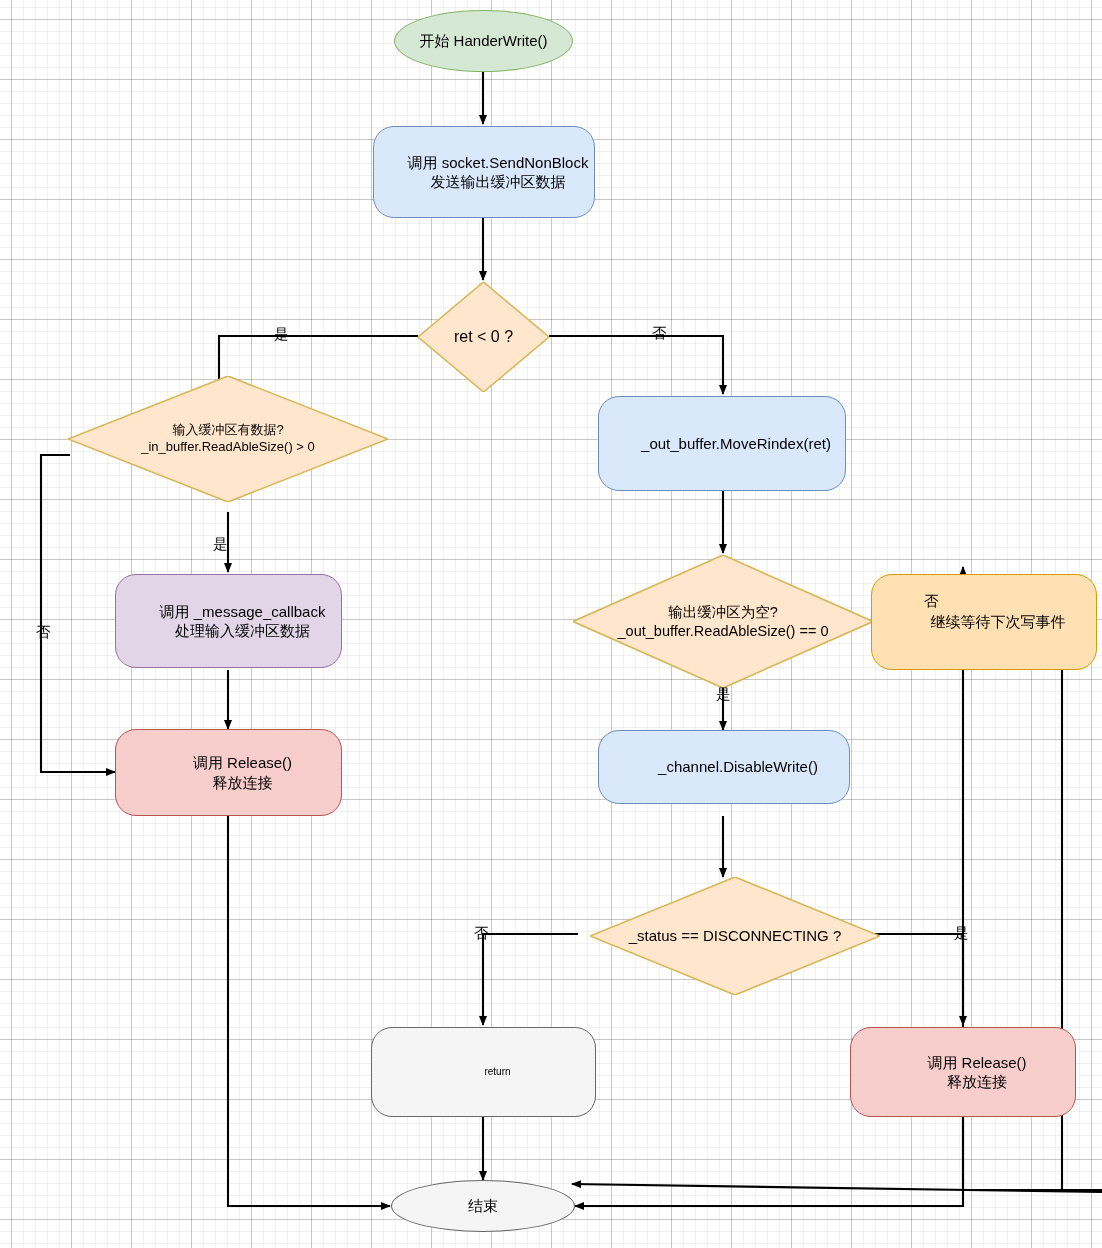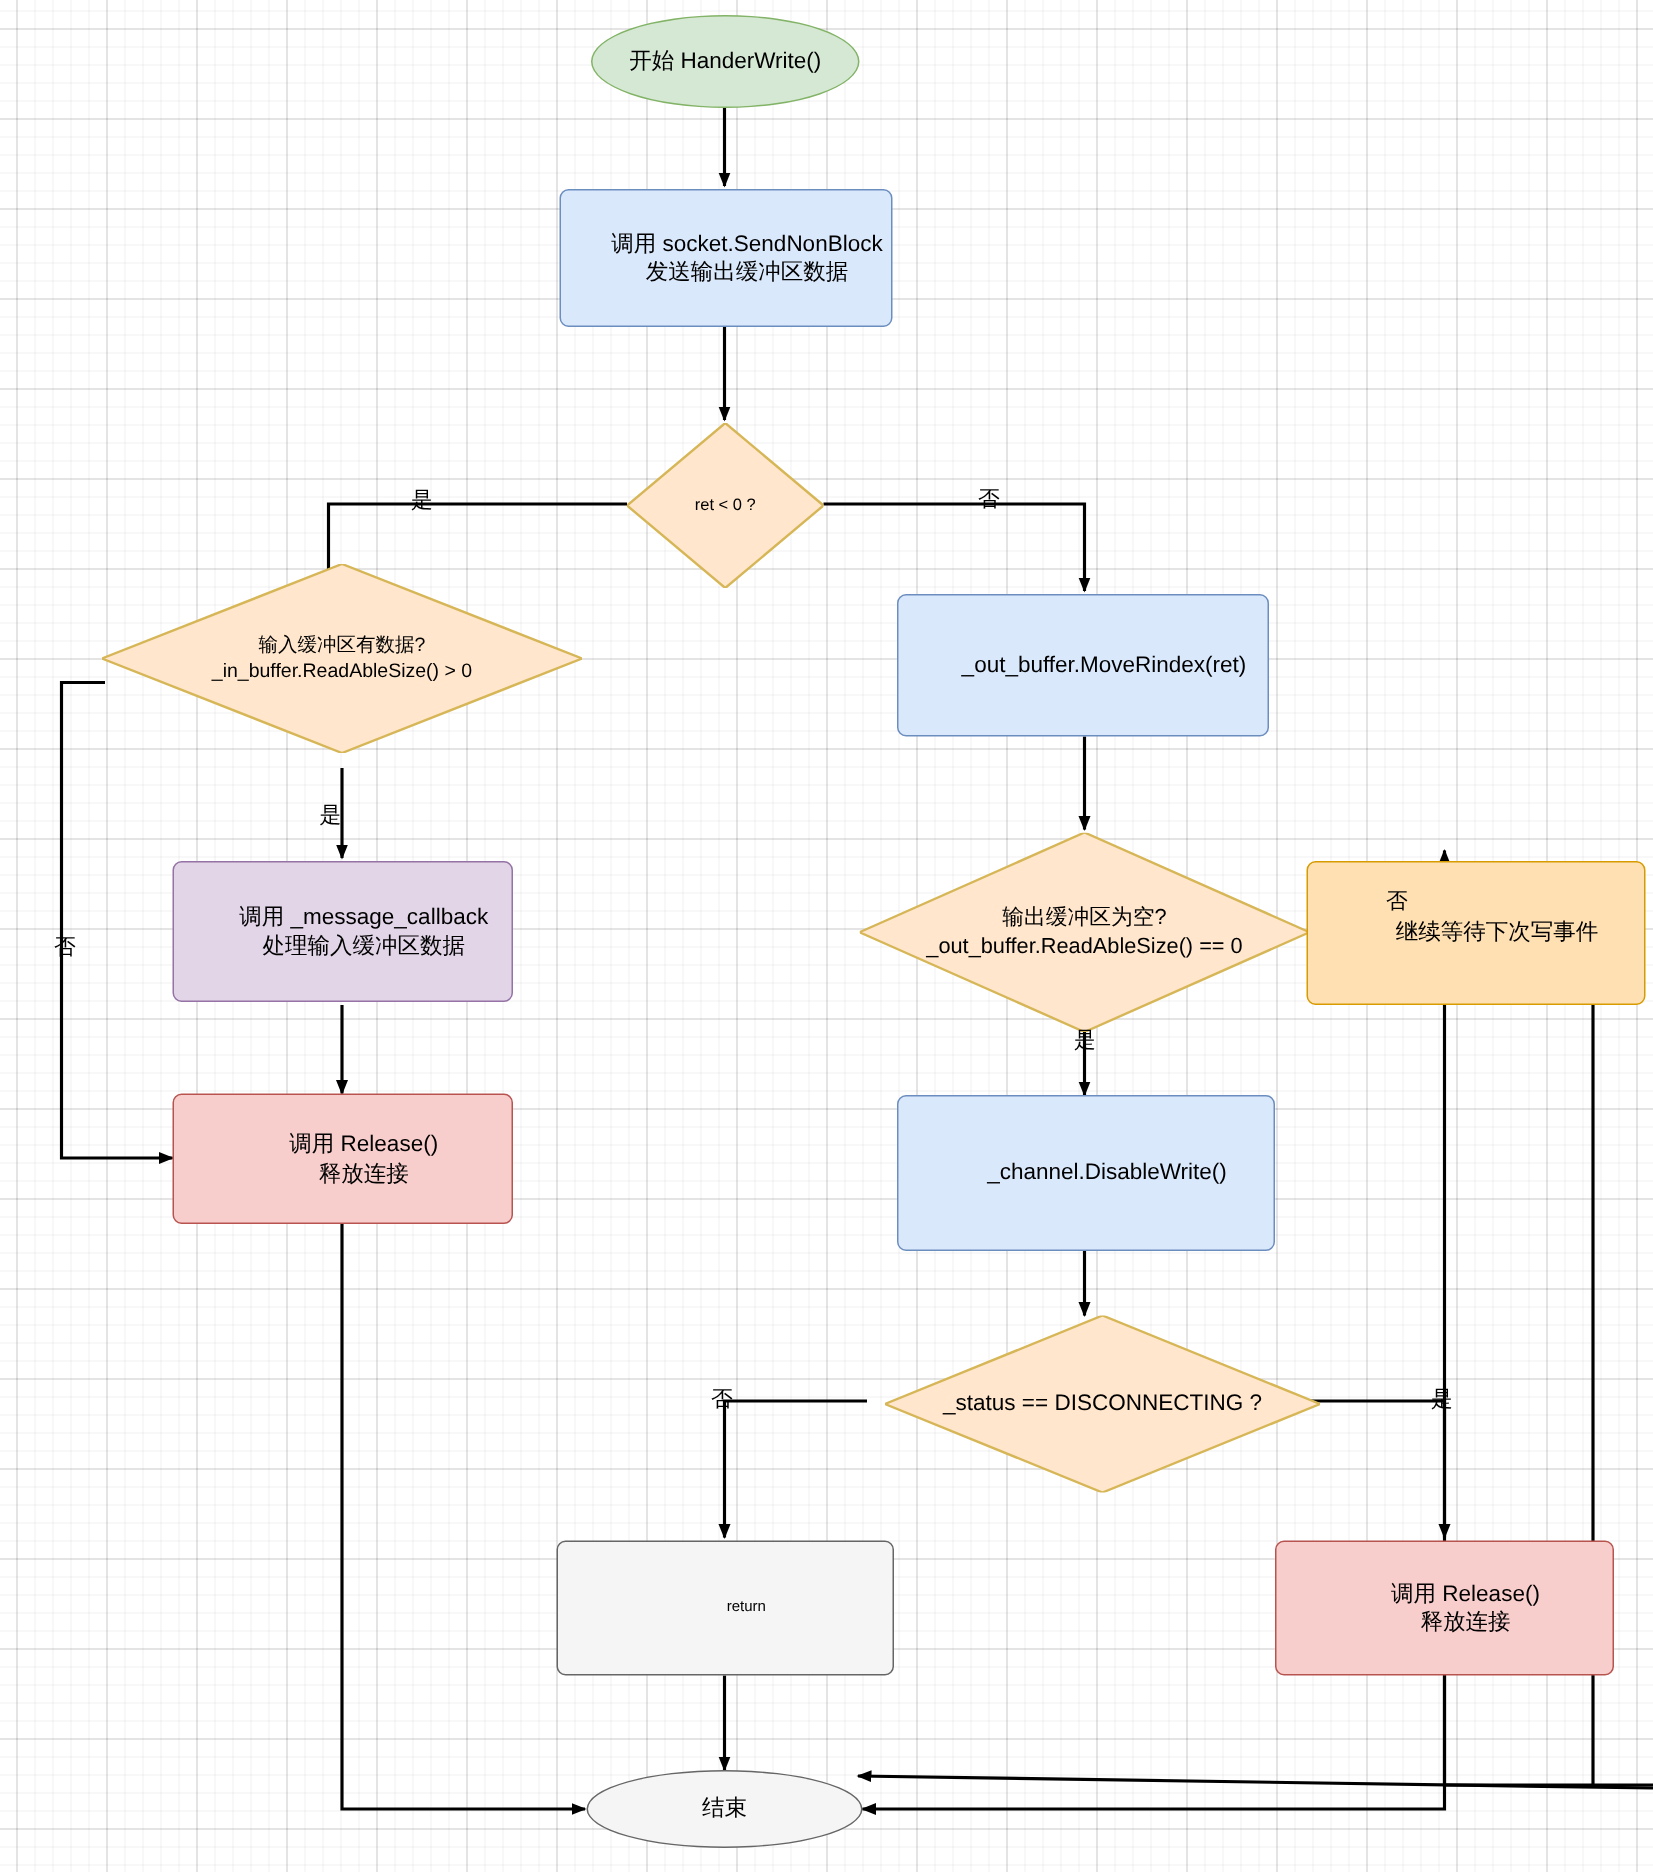--- a/index.html
+++ b/index.html
@@ -36,21 +36,21 @@
     box-sizing: border-box;
     display: flex;
     align-items: center;
     justify-content: center;
     text-align: center;
     white-space: pre;
     line-height: 1.28;
   }
   .node .lbl { display: block; }
   .rect {
-    border-radius: 6px;
+    border-radius: 21px;
     border-width: 1.3px;
     border-style: solid;
     padding-left: 28px;
   }
   .ellipse {
     border-radius: 50%;
     border-width: 1.3px;
     border-style: solid;
   }
   .diamond-wrap {
@@ -141,21 +141,21 @@
 
   <div class="node ellipse" style="left:394px; top:10px; width:179px; height:62px; background:#d5e8d4; border-color:#82b366; font-size:15px; color:#000;">
     <span class="lbl">开始 HanderWrite()</span>
   </div>
 
   <div class="node rect" style="left:373px; top:126px; width:222px; height:92px; background:#dae8fc; border-color:#6c8ebf; font-size:15px; color:#000;">
     <span class="lbl">调用 socket.SendNonBlock
 发送输出缓冲区数据</span>
   </div>
 
-  <div class="diamond-wrap" style="left:418px; top:282px; width:131px; height:110px; font-size:11px; color:#000;">
+  <div class="diamond-wrap" style="left:418px; top:282px; width:131px; height:110px; font-size:16px; color:#000;">
     <svg class="diamond-shape" viewBox="0 0 131 110" preserveAspectRatio="none">
       <polygon points="65.5,0 131,55 65.5,110 0,55" fill="#ffe6cc" stroke="#d6b656" stroke-width="1.6"></polygon>
     </svg>
     <span class="diamond-text">ret &lt; 0 ?</span>
   </div>
 
   <div class="diamond-wrap" style="left:68px; top:376px; width:320px; height:126px; font-size:13px; color:#000;align-items:center;">
     <svg class="diamond-shape" viewBox="0 0 320 126" preserveAspectRatio="none">
       <polygon points="160,0 320,63 160,126 0,63" fill="#ffe6cc" stroke="#d6b656" stroke-width="1.6"></polygon>
     </svg>
@@ -182,21 +182,21 @@
       <polygon points="150,0 300,66.5 150,133 0,66.5" fill="#ffe6cc" stroke="#d6b656" stroke-width="1.6"></polygon>
     </svg>
     <span class="diamond-text">输出缓冲区为空?
 _out_buffer.ReadAbleSize() == 0</span>
   </div>
 
   <div class="node rect" style="left:871px; top:574px; width:226px; height:96px; background:#ffe0b2; border-color:#d79b00; font-size:15px; color:#000; z-index:5;">
     <span class="lbl">继续等待下次写事件</span>
   </div>
 
-  <div class="node rect" style="left:598px; top:730px; width:252px; height:104px; background:#dae8fc; border-color:#6c8ebf; font-size:15px; color:#000;">
+  <div class="node rect" style="left:598px; top:730px; width:252px; height:74px; background:#dae8fc; border-color:#6c8ebf; font-size:15px; color:#000;">
     <span class="lbl">_channel.DisableWrite()</span>
   </div>
 
   <div class="diamond-wrap" style="left:590px; top:877px; width:290px; height:118px; font-size:15px; color:#000;">
     <svg class="diamond-shape" viewBox="0 0 290 118" preserveAspectRatio="none">
       <polygon points="145,0 290,59 145,118 0,59" fill="#ffe6cc" stroke="#d6b656" stroke-width="1.6"></polygon>
     </svg>
     <span class="diamond-text">_status == DISCONNECTING ?</span>
   </div>
 

